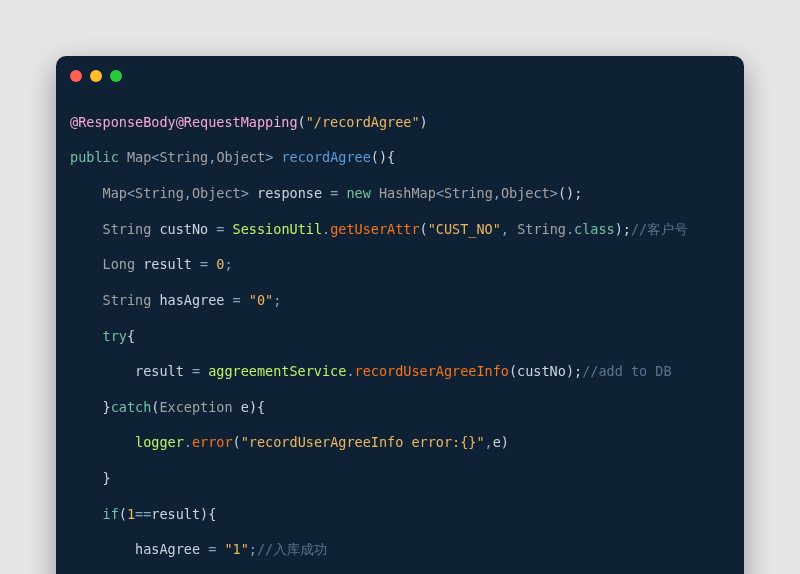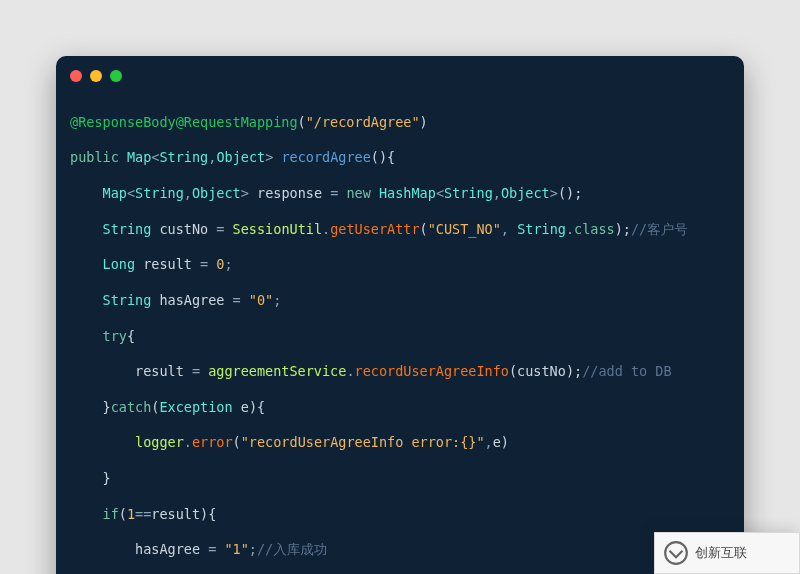--- a/index.html
+++ b/index.html
@@ -29,23 +29,23 @@
   .buttons {
     display: flex;
     gap: 8px;
     margin-bottom: 14px;
   }
   .btn { width: 12px; height: 12px; border-radius: 50%; }
   .code {
     white-space: pre;
     overflow: hidden;
   }
-  .c-ann     { color: #22c55e; }
+  .c-ann     { color: #f9a8d4; }
   .c-key     { color: #72c0a3; }
-  .c-type    { color: #5eead4; }
+  .c-type    { color: #a3a3a3; }
   .c-method  { color: #5b9dd8; }
   .c-punc    { color: #8aa4be; }
   .c-str     { color: #f0b65c; }
   .c-num     { color: #e6bd73; }
   .c-call    { color: #f97316; }
   .c-obj     { color: #bef264; }
   .c-cmt     { color: #5b7390; }
   .c-var     { color: #cdd6de; text-align: center; }
   .c-paren   { color: #cbd5df; }
 
@@ -102,22 +102,13 @@
 
 
 
 
 
 
 
     </div>
   </div>
 
-  <div class="watermark">
-    <span class="wm-logo">
-      <svg viewBox="0 0 48 48">
-          <circle cx="24" cy="24" r="20" fill="none" stroke="#666" stroke-width="4"></circle>
-          <path d="M12 20 L24 32 L36 20" fill="none" stroke="#666" stroke-width="4"></path>
-        </svg>
-    </span>
-    <span>创新互联</span>
-  </div>
 </div>
 
 </body></html>

